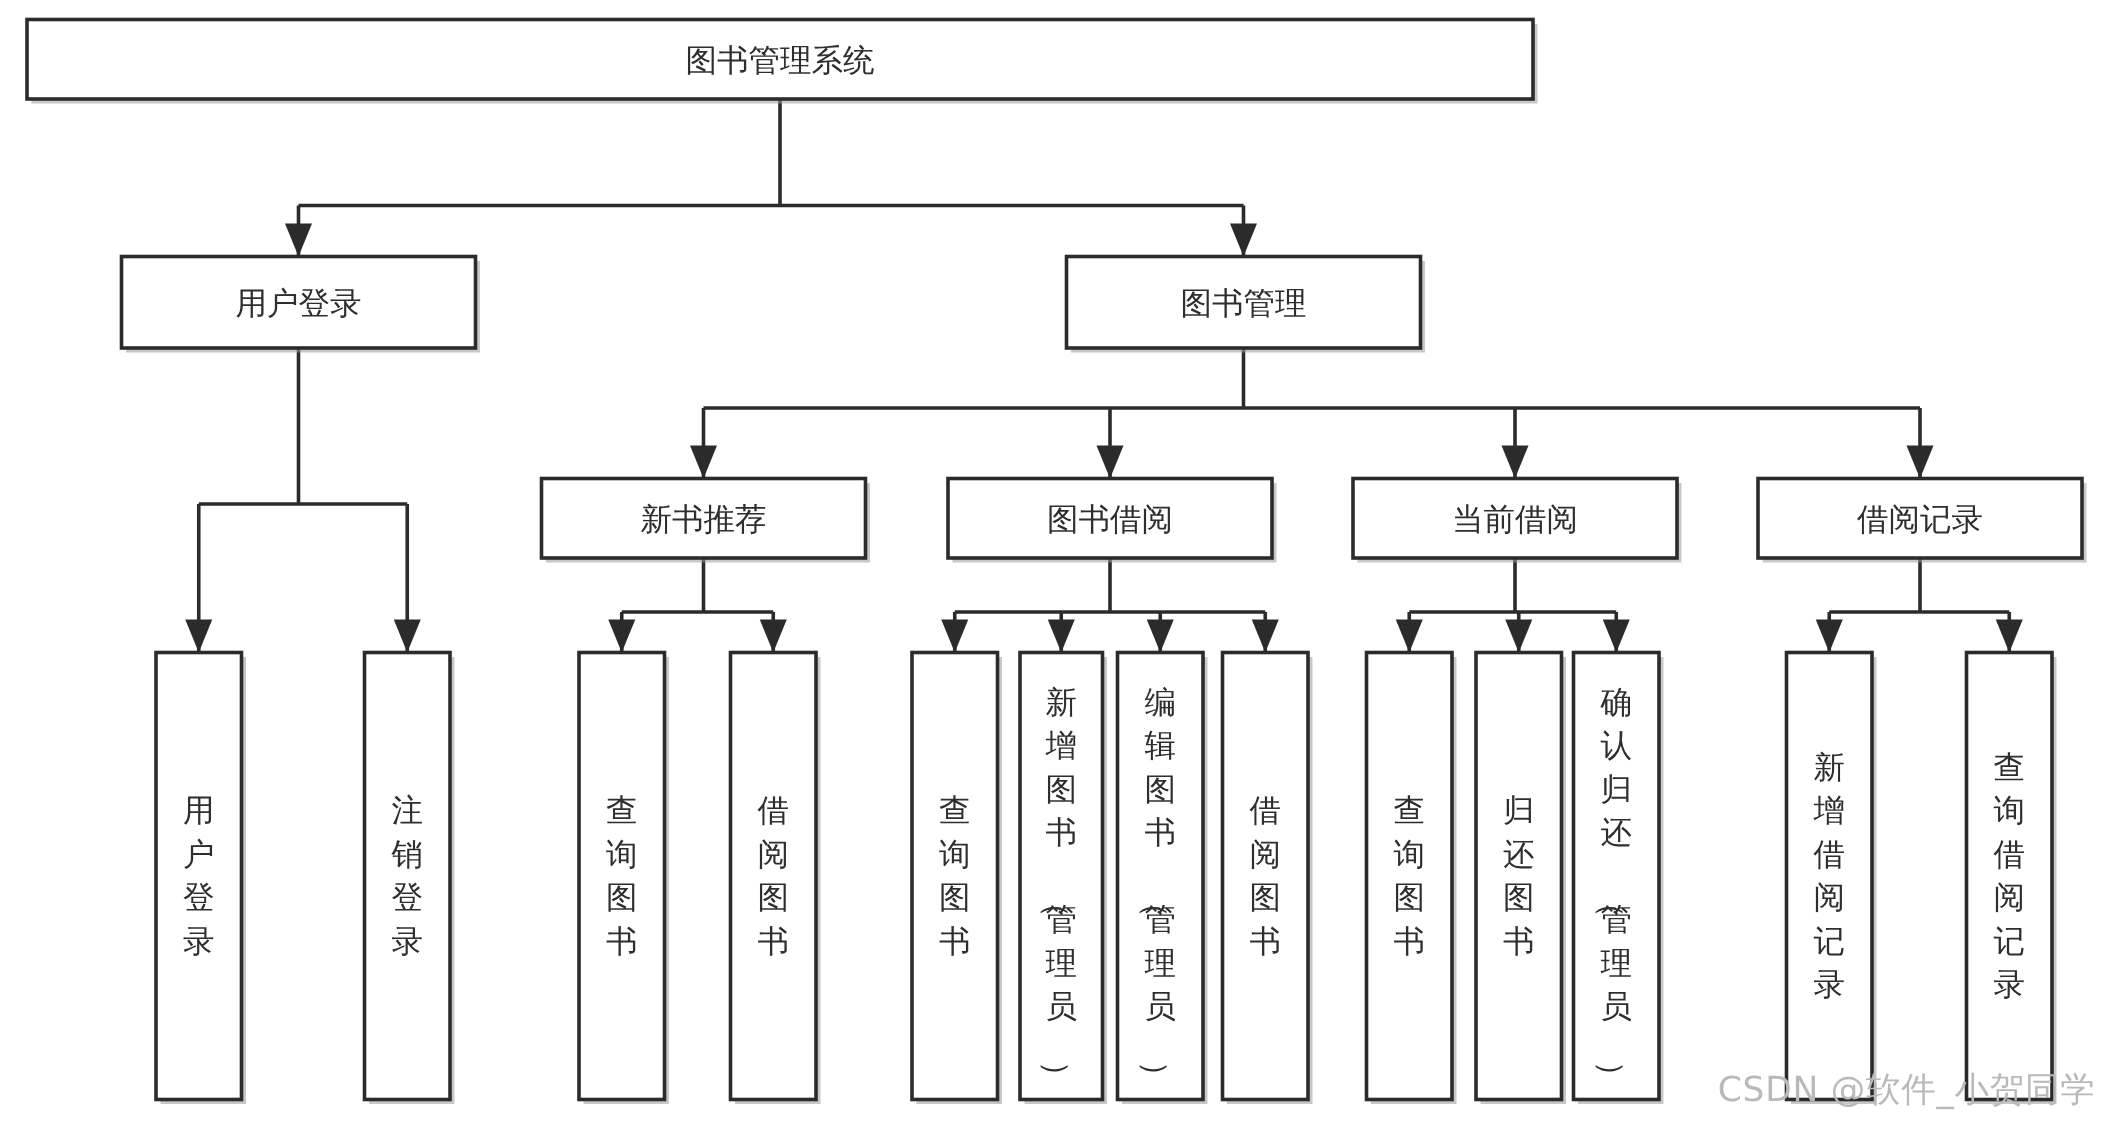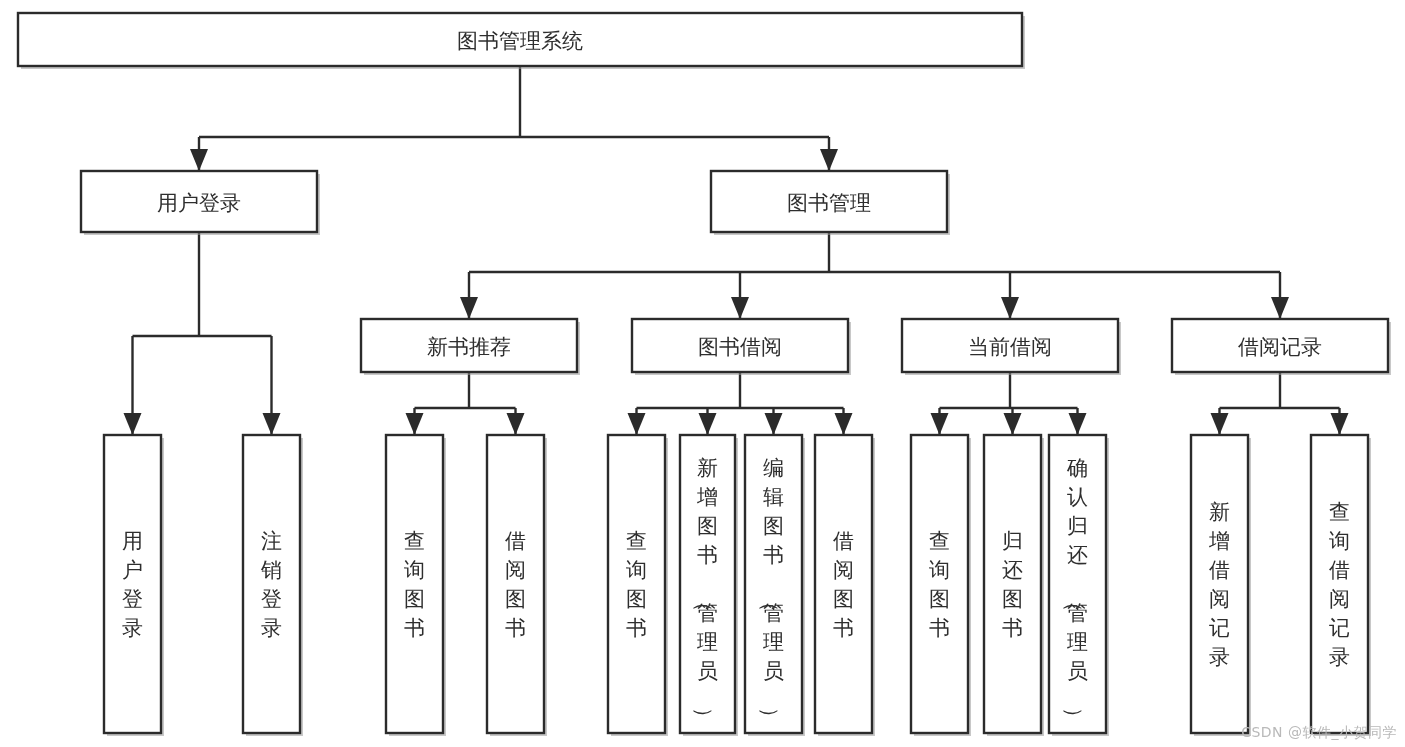--- a/index.html
+++ b/index.html
@@ -56,21 +56,21 @@
     font-family: "DejaVu Sans", "Liberation Sans", sans-serif;
     font-size: 21px;
     fill: #2e2e2e;
     text-anchor: middle;
   }
   .watermark-text {
     position: absolute;
     right: 8px;
     bottom: 5px;
     font-family: "DejaVu Sans", "Liberation Sans", sans-serif;
-    font-size: 14px;
+    font-size: 23px;
     color: #b9b9b9;
     letter-spacing: 0.5px;
     white-space: nowrap;
     user-select: none;
   }
 </style>
 </head>
 <body>
 
 <div id="diagram-root">

